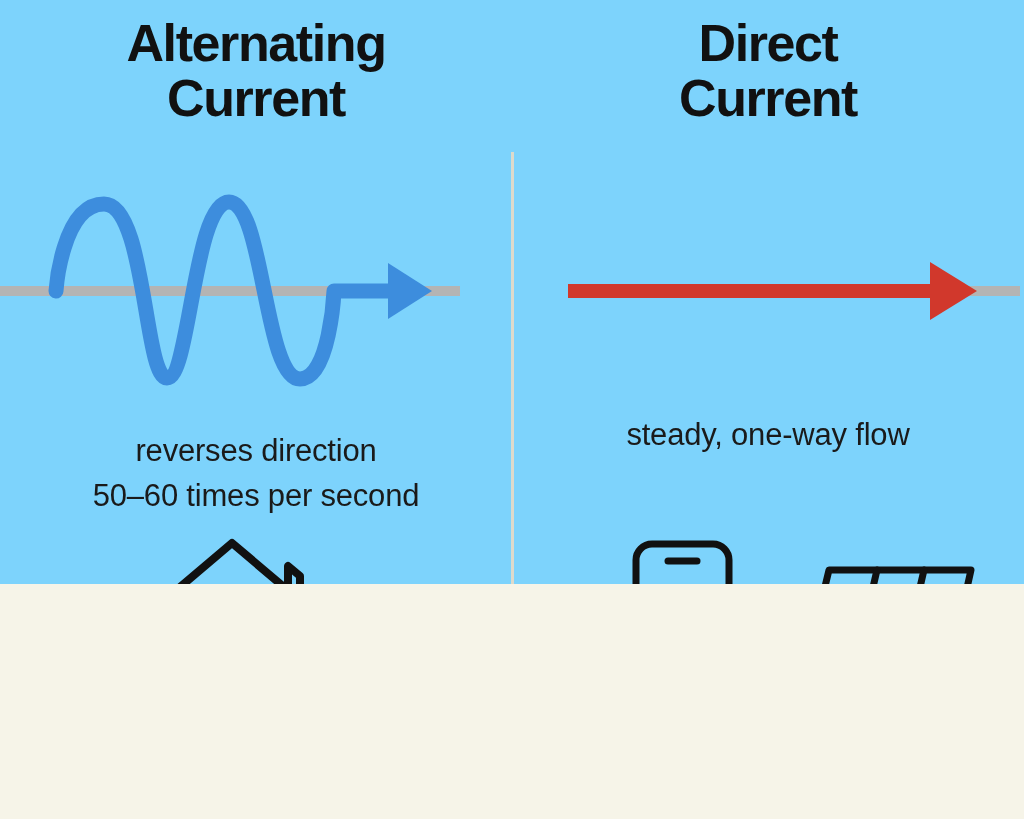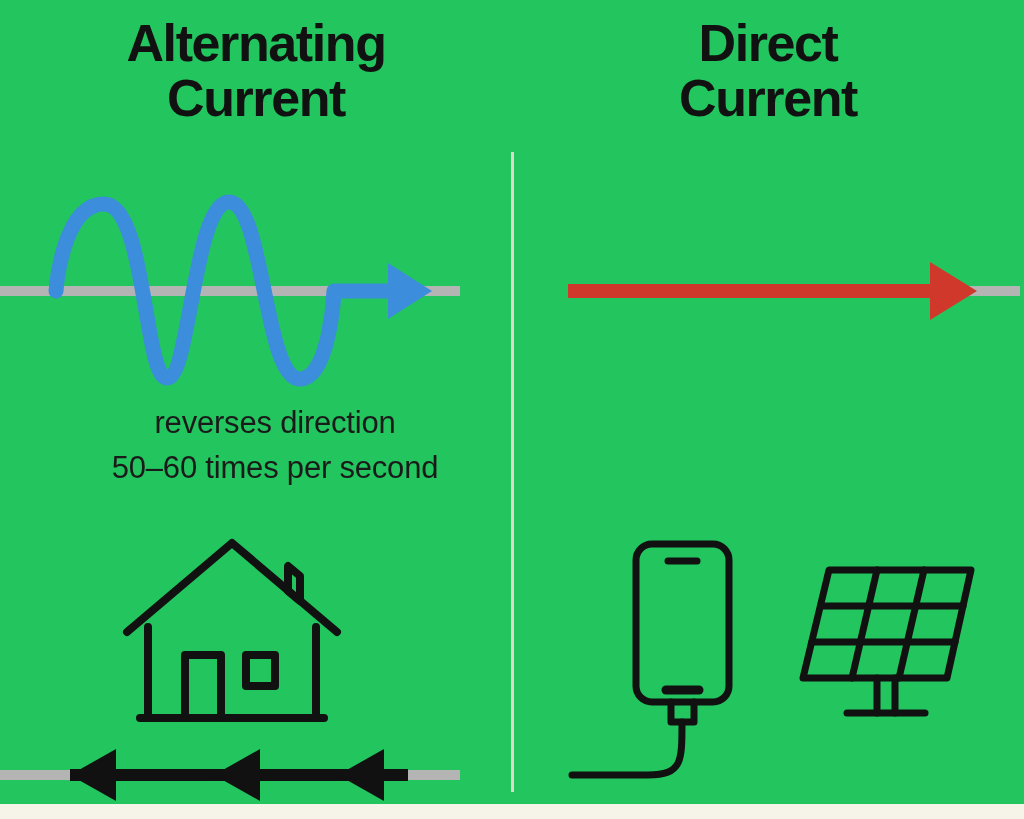--- a/index.html
+++ b/index.html
@@ -10,22 +10,22 @@
     width: 1024px;
     height: 819px;
     background: #f6f4e8;
     font-family: "Liberation Sans", sans-serif;
     overflow: hidden;
     position: relative;
   }
   #stage {
     position: relative;
     width: 1024px;
-    height: 804px;
-    background: #22c55e;
+    height: 584px;
+    background: #7dd3fc;
     overflow: hidden;
   }
   .panel {
     position: absolute;
     top: 0;
     height: 819px;
     width: 512px;
   }
   .panel-ac { left: 0; }
   .panel-dc { left: 512px; border-radius: 8px; }
@@ -60,21 +60,21 @@
     width: 512px;
     text-align: center;
     font-family: "Liberation Sans", sans-serif;
     font-weight: normal;
     font-size: 31px;
     line-height: 1.46em;
     color: #1a1a1a;
     white-space: pre-line;
     letter-spacing: -0.2px;
   }
-  .caption-ac { top: 400px; margin-left: 19px; }
+  .caption-ac { top: 428px; }
   .caption-dc { top: 412px; }
 
   .svg-layer {
     position: absolute;
     left: 0;
     top: 0;
     width: 1024px;
     height: 819px;
     pointer-events: none;
   }
@@ -90,20 +90,21 @@
   <div class="panel panel-ac">
     <div class="title">Alternating
 Current</div>
     <div class="caption caption-ac">reverses direction
 50–60 times per second</div>
   </div>
 
   <div class="panel panel-dc">
     <div class="title">Direct
 Current</div>
+    <div class="caption caption-dc">steady, one-way flow</div>
   </div>
 
   <svg class="svg-layer" viewBox="0 0 1024 819" width="1024" height="819">
 
     <rect x="0" y="286" width="460" height="10" fill="#b4b4b4"></rect>
 
     <path d="M 56 291
              C 56 291, 62 204, 104 204
              C 146 204, 144 378, 167 378
              C 190 378, 194 202, 229 202

